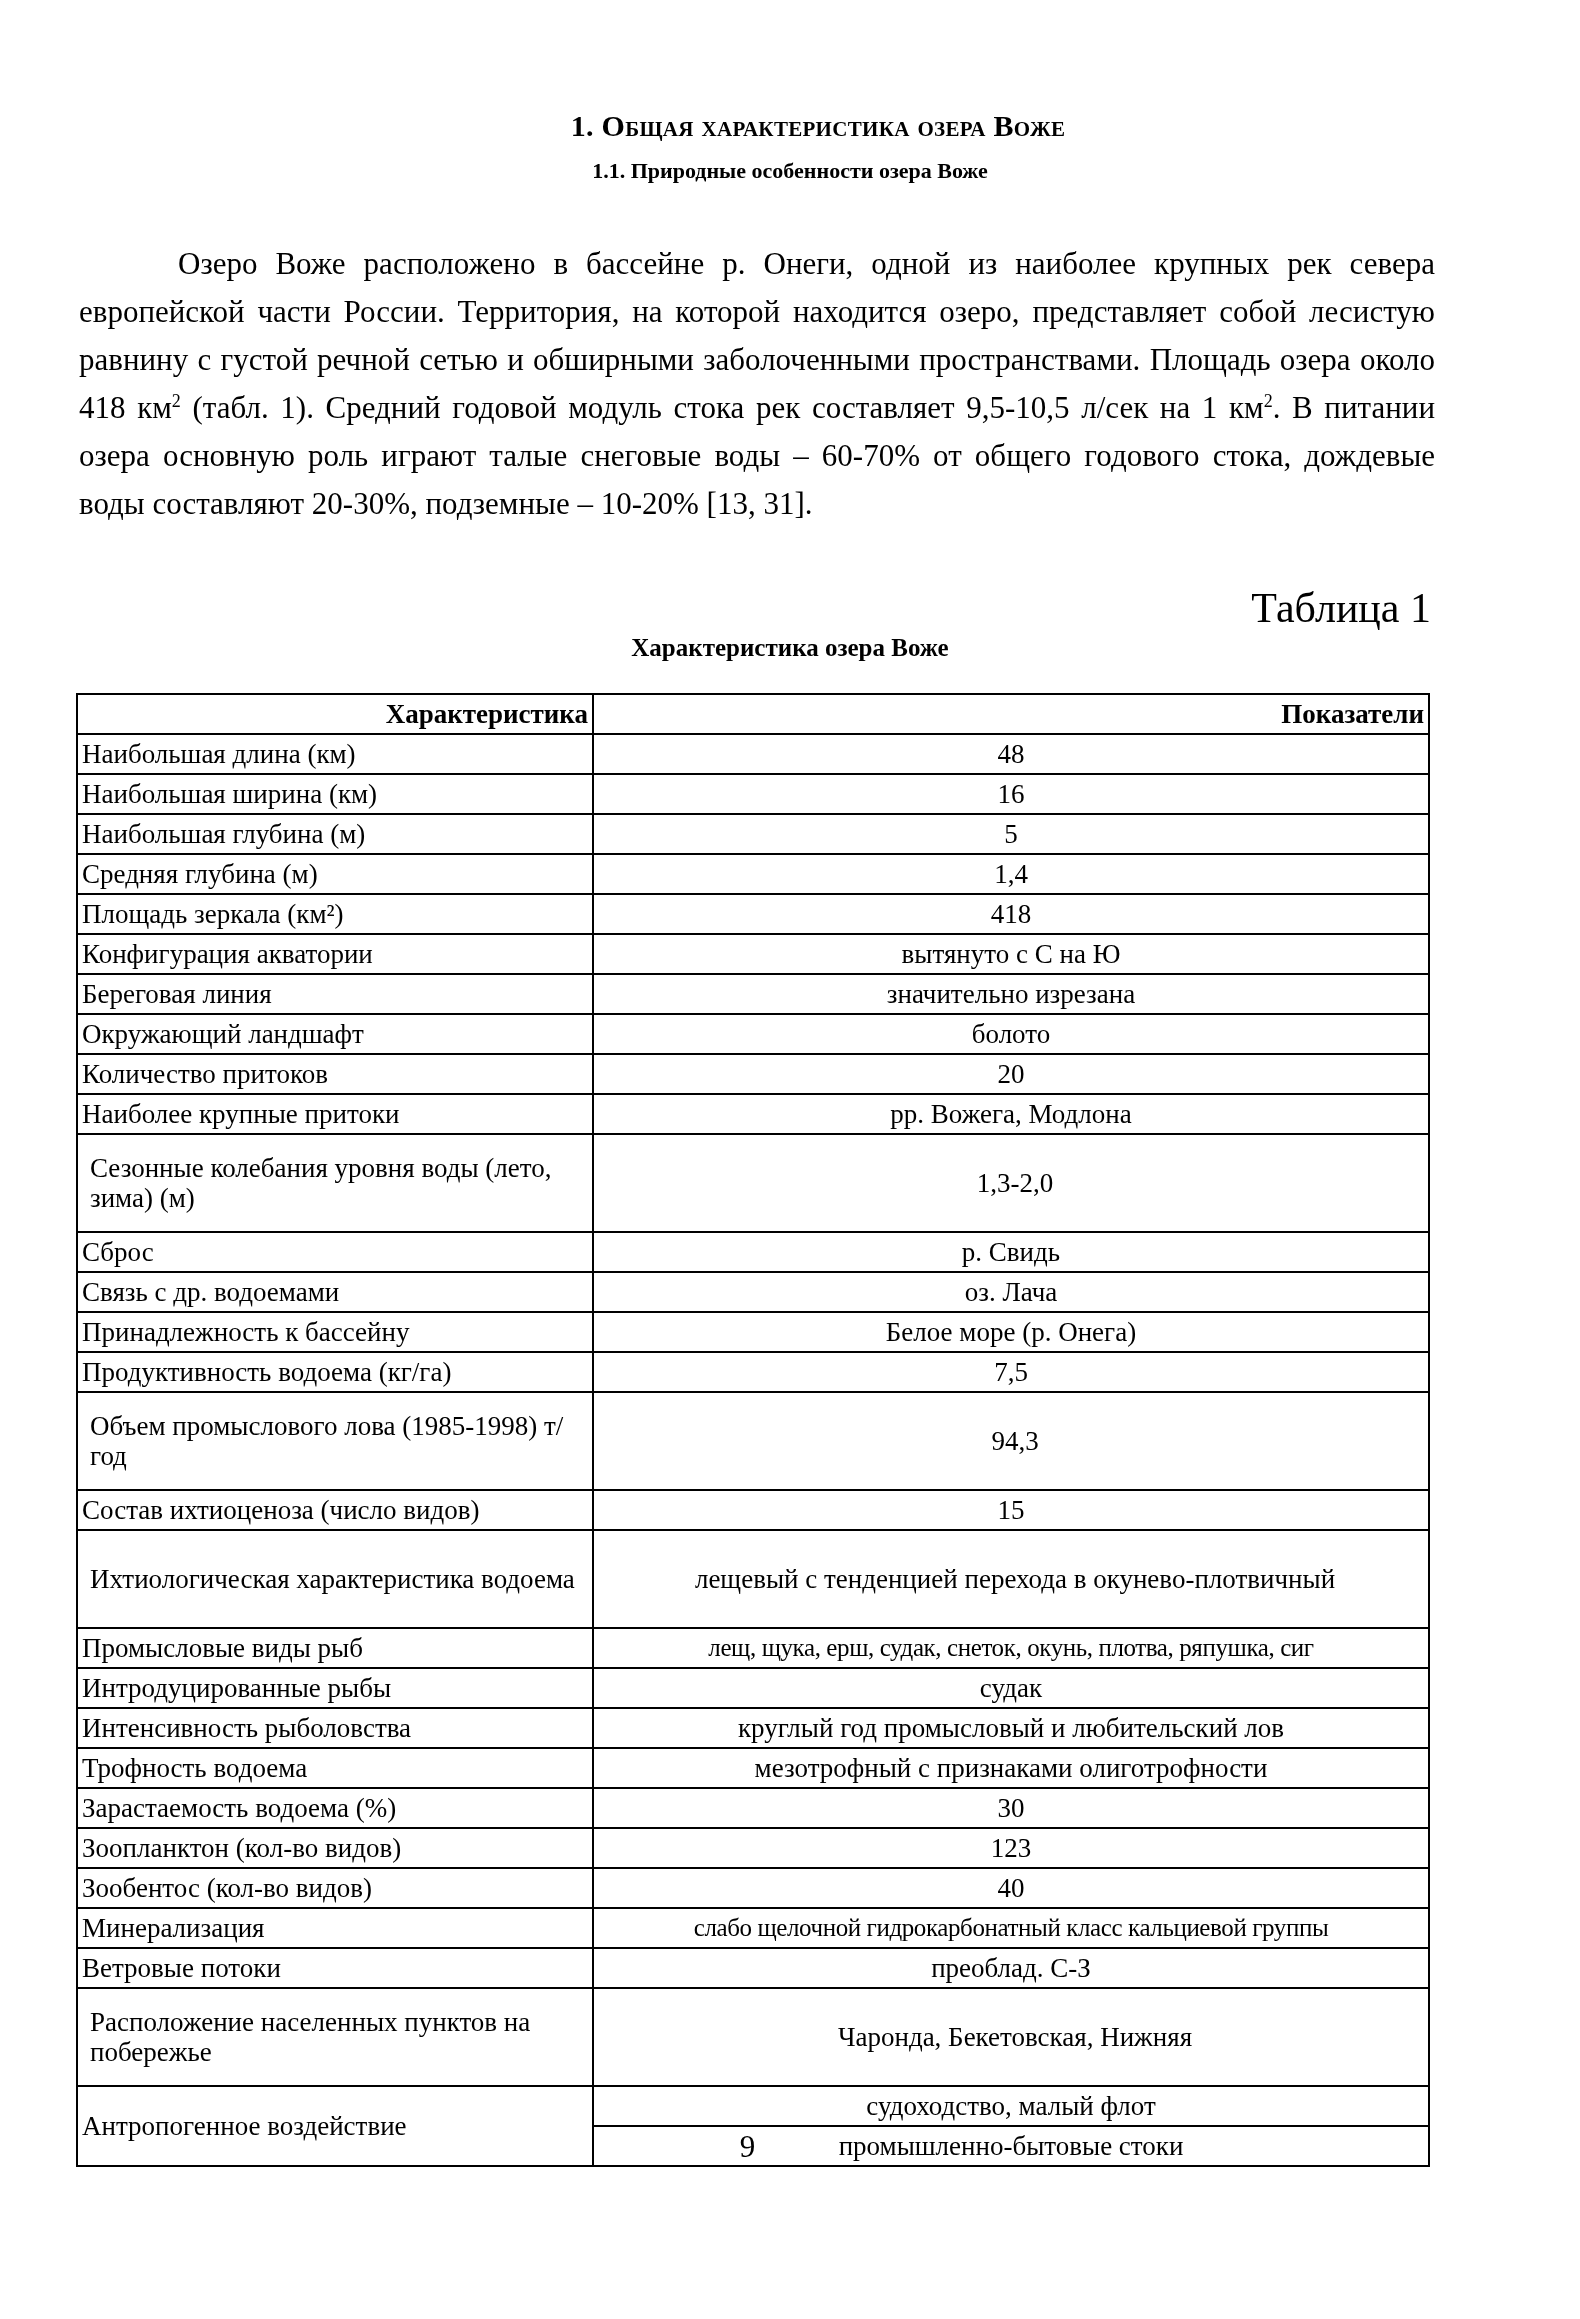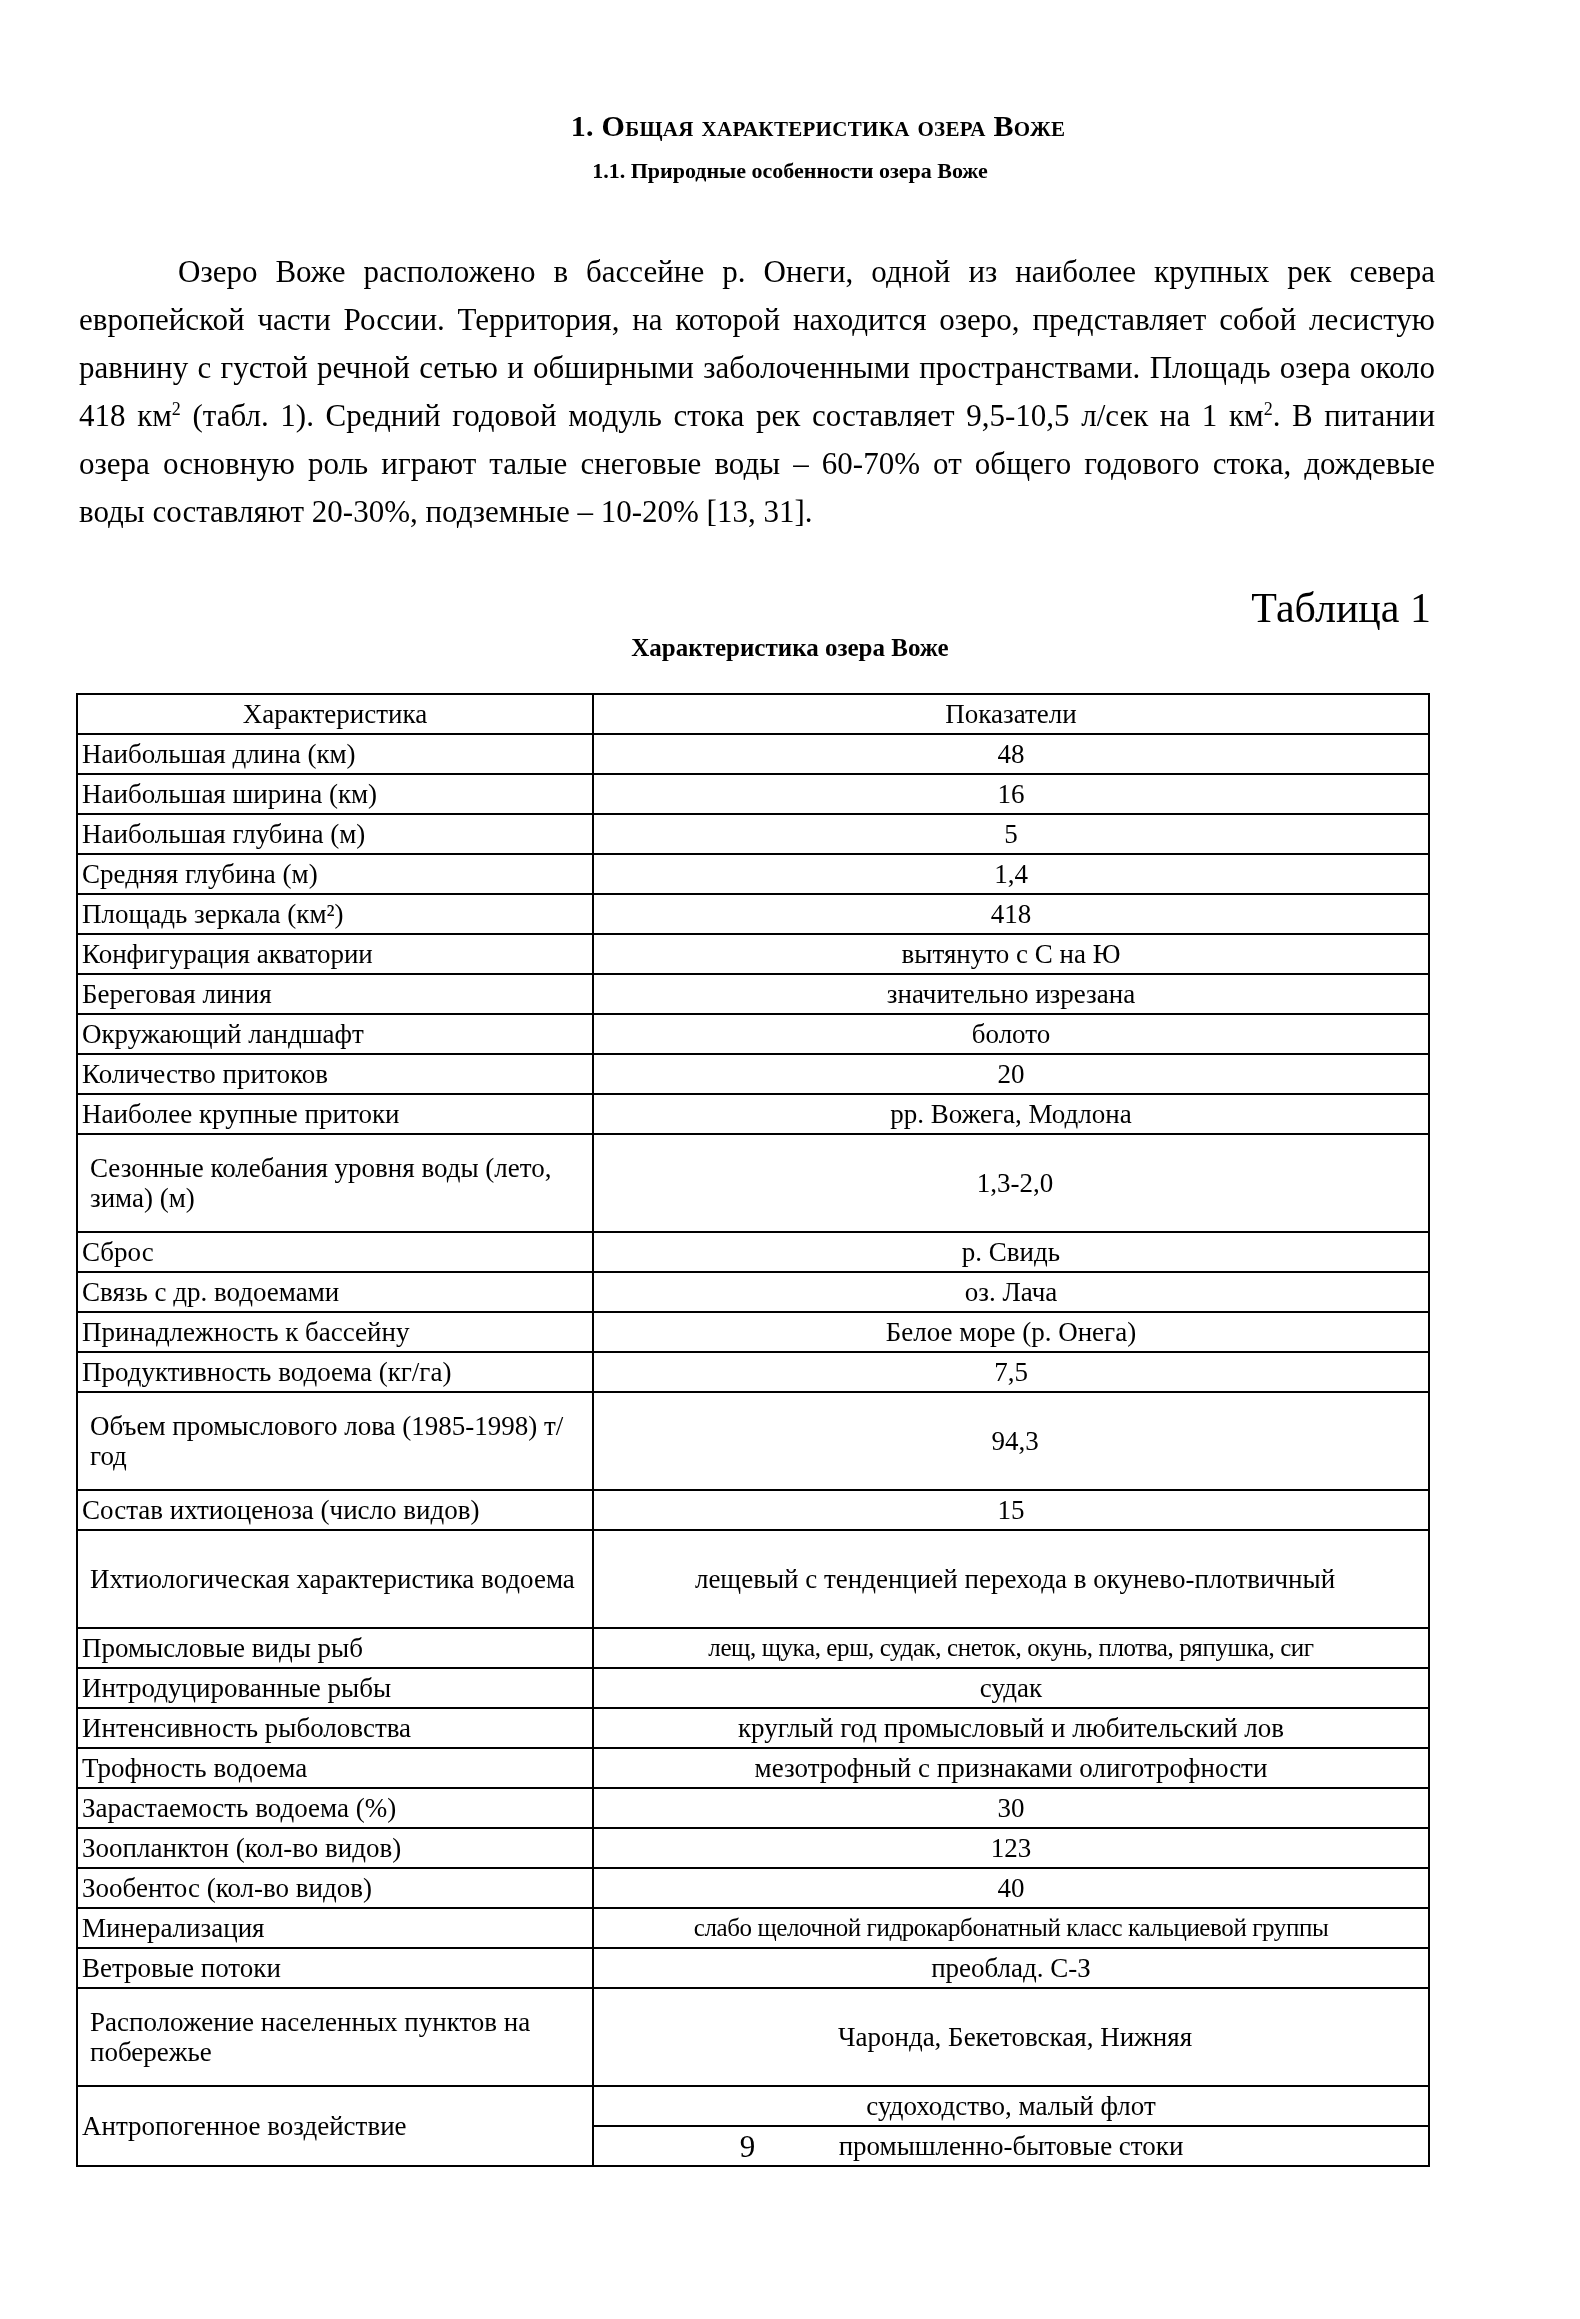--- a/index.html
+++ b/index.html
@@ -2,31 +2,31 @@
 <html><head>
 <meta charset="utf-8">
 <style>
   html, body { margin: 0; padding: 0; background: #ffffff; }
   body { width: 1580px; height: 2320px; position: relative; overflow: hidden;
          font-family: "Liberation Serif", "DejaVu Serif", serif; color: #000; }
   .title1 { position: absolute; top: 109px; left: 0; width: 1580px; text-align: center;
             font-size: 30px; font-weight: bold; font-variant: small-caps; letter-spacing: 0.3px; padding-left: 28px; }
   .title2 { position: absolute; top: 158px; left: 0; width: 1580px; text-align: center;
             font-size: 22px; font-weight: bold; }
-  .para { position: absolute; top: 248px; left: 79px; width: 1356px;
+  .para { position: absolute; top: 240px; left: 79px; width: 1356px;
           font-size: 31px; line-height: 48px; text-align: justify; text-indent: 99px; margin: 0; }
   .para sup { font-size: 18px; line-height: 0; }
   .table-label { position: absolute; top: 584px; right: 149px; font-size: 42px; }
   .caption { position: absolute; top: 634px; left: 0; width: 1580px; text-align: center;
              font-size: 25px; font-weight: bold; }
   table.props { position: absolute; top: 693px; left: 76px; width: 1354px;
                 border-collapse: collapse; font-size: 27px; line-height: 30px; }
   table.props td, table.props th { border: 2.5px solid #000; padding: 0 4px; height: 35px;
                 box-sizing: border-box; }
-  table.props th { font-weight: normal; text-align: center; }
+  table.props th { font-weight: bold; text-align: right; }
   table.props td.c1 { width: 516px; text-align: left; }
   table.props td.c2 { text-align: center; }
   table.props tr.single td { height: 40px; }
   table.props tr.double td { height: 98px; padding-left: 12px; }
   table.props th { height: 40px; }
   .nowrap { white-space: nowrap; font-size: 25px; letter-spacing: -0.4px; }
   .page-num { position: absolute; top: 2129px; left: 0; width: 1495px; text-align: center; font-size: 31px; }
 </style>
 </head>
 <body>

